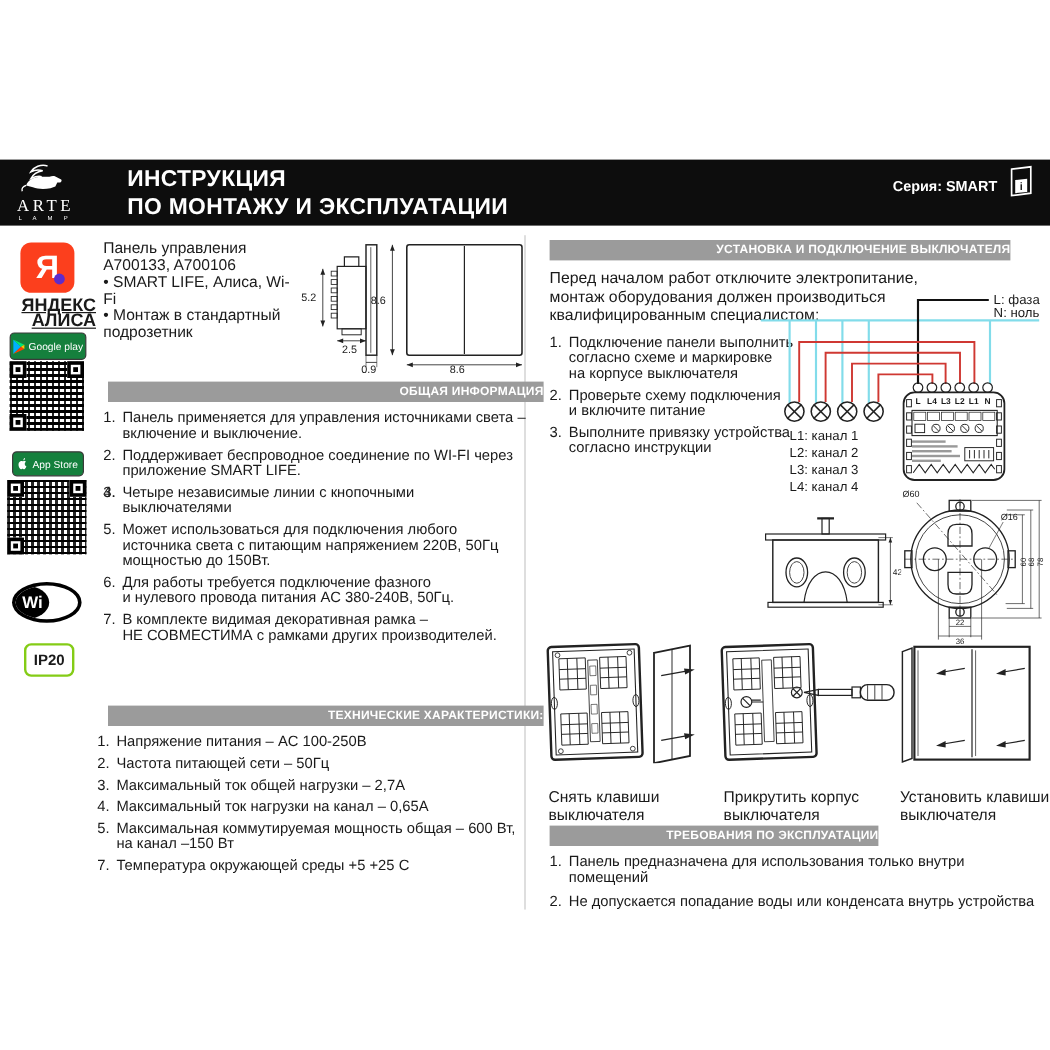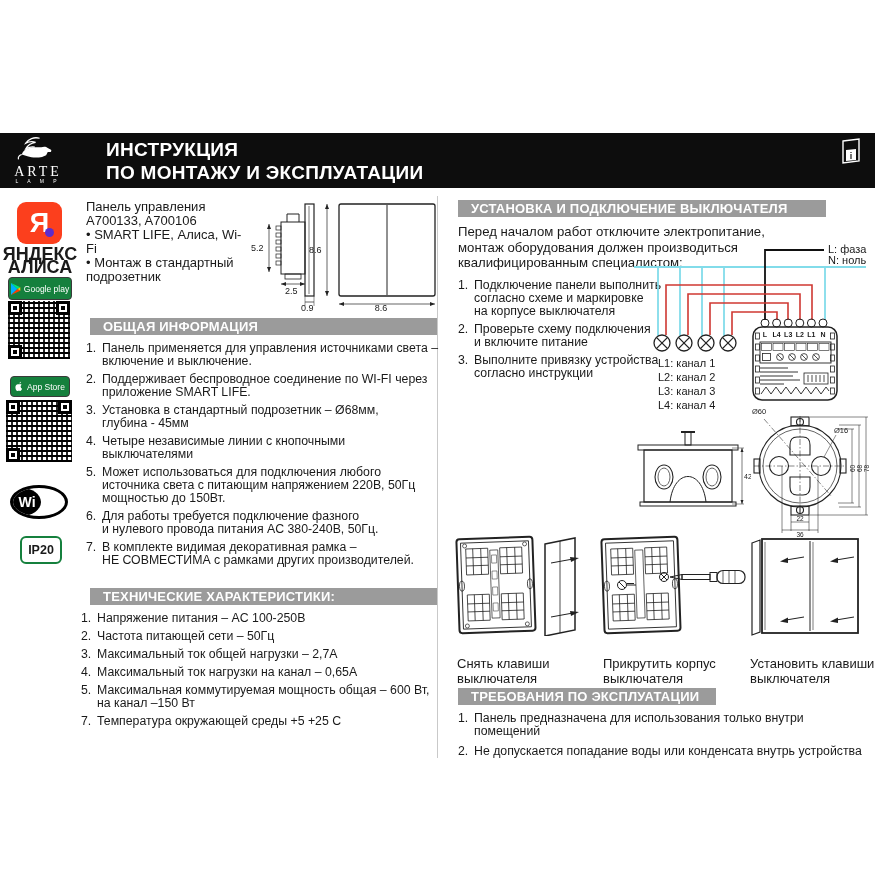--- a/index.html
+++ b/index.html
@@ -3,48 +3,48 @@
 <meta charset="utf-8">
 <style>
   html,body{margin:0;padding:0;background:#fff;}
   #page{position:relative;width:875px;height:875px;background:#fff;overflow:hidden;
         font-family:"Liberation Sans","DejaVu Sans",sans-serif;color:#1a1a1a;}
   .abs{position:absolute;}
   .pre{white-space:pre-line;}
   
   #hdr{left:0;top:133px;width:875px;height:55px;background:#0d0d0d;color:#fff;}
   #hdr .title{left:66px;top:5px;font-size:19px;font-weight:bold;line-height:23px;letter-spacing:.3px;margin-left:40px;}
-  #hdr .series{right:44px;top:15px;font-size:12px;font-weight:bold;margin-top:41px;}
+  #hdr .series{right:44px;top:15px;font-size:12px;font-weight:bold;}
   .logo{left:12px;top:2px;width:52px;text-align:center;}
   .logo .nm{font-family:"Liberation Serif","DejaVu Serif",serif;font-size:14px;letter-spacing:3px;color:#fff;line-height:13px;}
   .logo .sub{font-size:5px;letter-spacing:4px;color:#fff;line-height:6px;}
   
-  .bar{background:#9b9b9b;color:#fff;font-weight:bold;font-size:13px;line-height:17px;height:17px;padding-left:13px;letter-spacing:.2px;}
+  .bar{background:#9b9b9b;color:#fff;font-weight:bold;font-size:10px;line-height:17px;height:17px;padding-left:29px;letter-spacing:.2px;text-align:right;}
   
   .list{font-size:12.3px;line-height:13px;}
   .list .it{position:relative;padding-left:16px;margin-bottom:5px;}
   .list .n{position:absolute;left:0;top:0;}
   
   .vline{width:1px;background:#c9c9c9;}
   
   .yicon{background:#fc3f1d;border-radius:9px;color:#fff;display:flex;align-items:center;justify-content:center;}
   .yicon .ltr{font-size:27px;font-weight:bold;}
   .ydrop{position:absolute;right:8px;bottom:7px;width:9px;height:9px;background:#5d2ccc;border-radius:50%;}
-  .ylabel{font-size:18px;font-weight:bold;text-align:center;line-height:13px;}
+  .ylabel{font-size:15px;font-weight:bold;text-align:right;line-height:13px;text-decoration:underline;}
   .badge{background:#15803d;border:1px solid #3a3a3a;border-radius:4px;color:#fff;display:flex;align-items:center;justify-content:center;gap:3px;font-size:8.5px;}
   .qr{background:
       repeating-linear-gradient(90deg, rgba(0,0,0,.85) 0 2px, transparent 2px 5px),
       repeating-linear-gradient(0deg, #000 0 2px, #fff 2px 5px);}
   .qr .f{position:absolute;width:14px;height:14px;border:3px solid #000;background:#fff;box-sizing:border-box;}
   .qr .f i{display:block;width:4px;height:4px;background:#000;margin:2px;}
   .wifi{border:3px solid #000;border-radius:50%;overflow:hidden;display:flex;background:#fff;box-sizing:border-box;gap:31px;}
   .wifi .wi{background:#000;color:#fff;flex:0 0 54%;display:flex;align-items:center;justify-content:center;
             font-weight:bold;font-size:14px;border-top-right-radius:70% 50%;border-bottom-right-radius:70% 50%;}
   .wifi .fi{flex:1;display:flex;align-items:center;justify-content:center;font-weight:bold;font-size:14px;color:#15803d;}
-  .ip{border:2px solid #15803d;border-radius:6px;font-weight:bold;font-size:12.5px;display:flex;align-items:center;justify-content:center;}
+  .ip{border:2px solid #84cc16;border-radius:6px;font-weight:bold;font-size:12.5px;display:flex;align-items:center;justify-content:center;}
   
   .cap{font-size:13px;line-height:15px;margin-top:16px;}
   svg text{font-family:"Liberation Sans","DejaVu Sans",sans-serif;fill:#1a1a1a;}
   .ln{stroke:#222;fill:none;}
 </style>
 </head>
 <body>
 
 <div id="page">
 
@@ -176,22 +176,21 @@
       <polygon points="192,106 187,104 187,108" fill="#222"></polygon>
     <text x="138" y="113" font-size="9" text-anchor="middle">8.6</text>
   </svg>
 
   <div class="abs bar" style="left:90px;top:318px;width:334px">ОБЩАЯ ИНФОРМАЦИЯ</div>
   <div class="abs list" style="left:86px;top:342px;width:352px">
     <div class="it"><span class="n">1.</span><span class="pre">Панель применяется для управления источниками света –
 включение и выключение.</span></div>
     <div class="it"><span class="n">2.</span><span class="pre">Поддерживает беспроводное соединение по WI-FI через
 приложение SMART LIFE.</span></div>
-    <div class="it"><span class="n">3.</span><span class="pre">Установка в стандартный подрозетник – Ø68мм,
-глубина - 45мм</span></div>
+    <div class="it"><span class="n">3.</span></div>
     <div class="it"><span class="n">4.</span><span class="pre">Четыре независимые линии с кнопочными
 выключателями</span></div>
     <div class="it"><span class="n">5.</span><span class="pre">Может использоваться для подключения любого
 источника света с питающим напряжением 220В, 50Гц
 мощностью до 150Вт.</span></div>
     <div class="it"><span class="n">6.</span><span class="pre">Для работы требуется подключение фазного
 и нулевого провода питания AC 380-240В, 50Гц.</span></div>
     <div class="it"><span class="n">7.</span><span class="pre">В комплекте видимая декоративная рамка –
 НЕ СОВМЕСТИМА с рамками других производителей.</span></div>
   </div>

